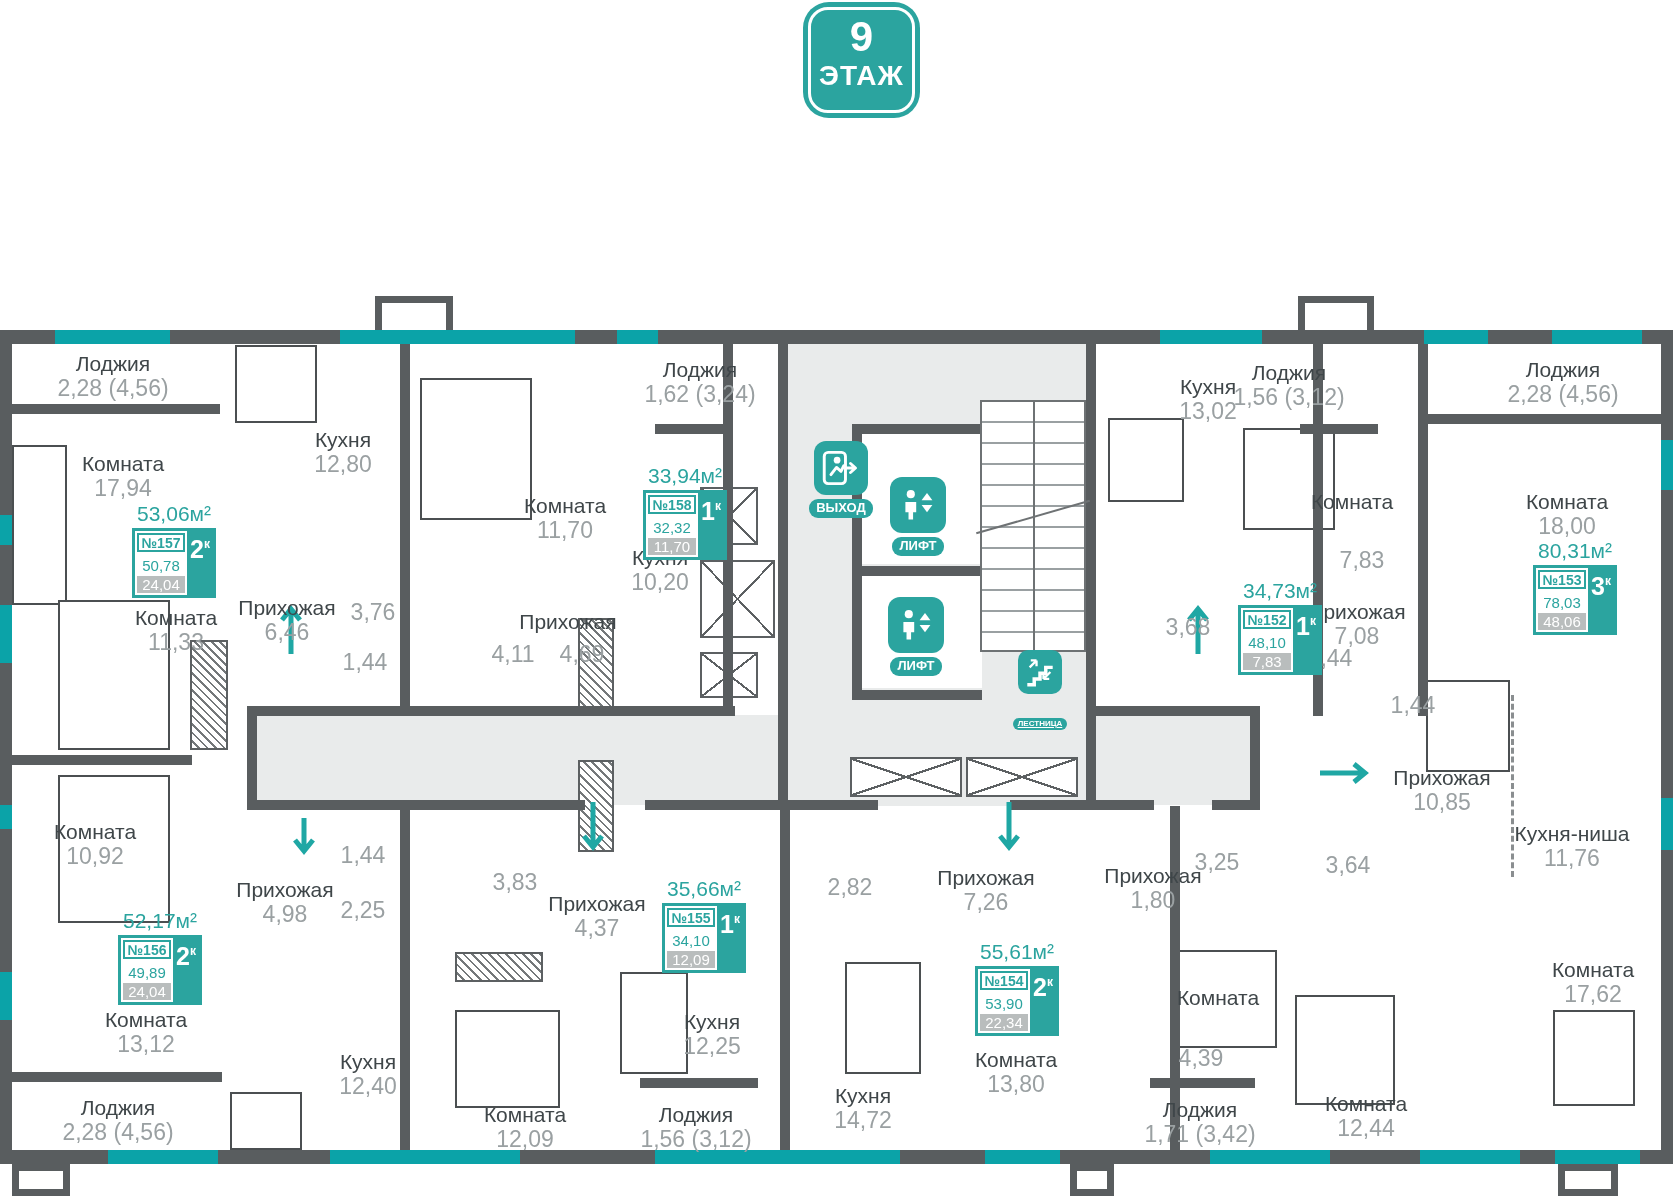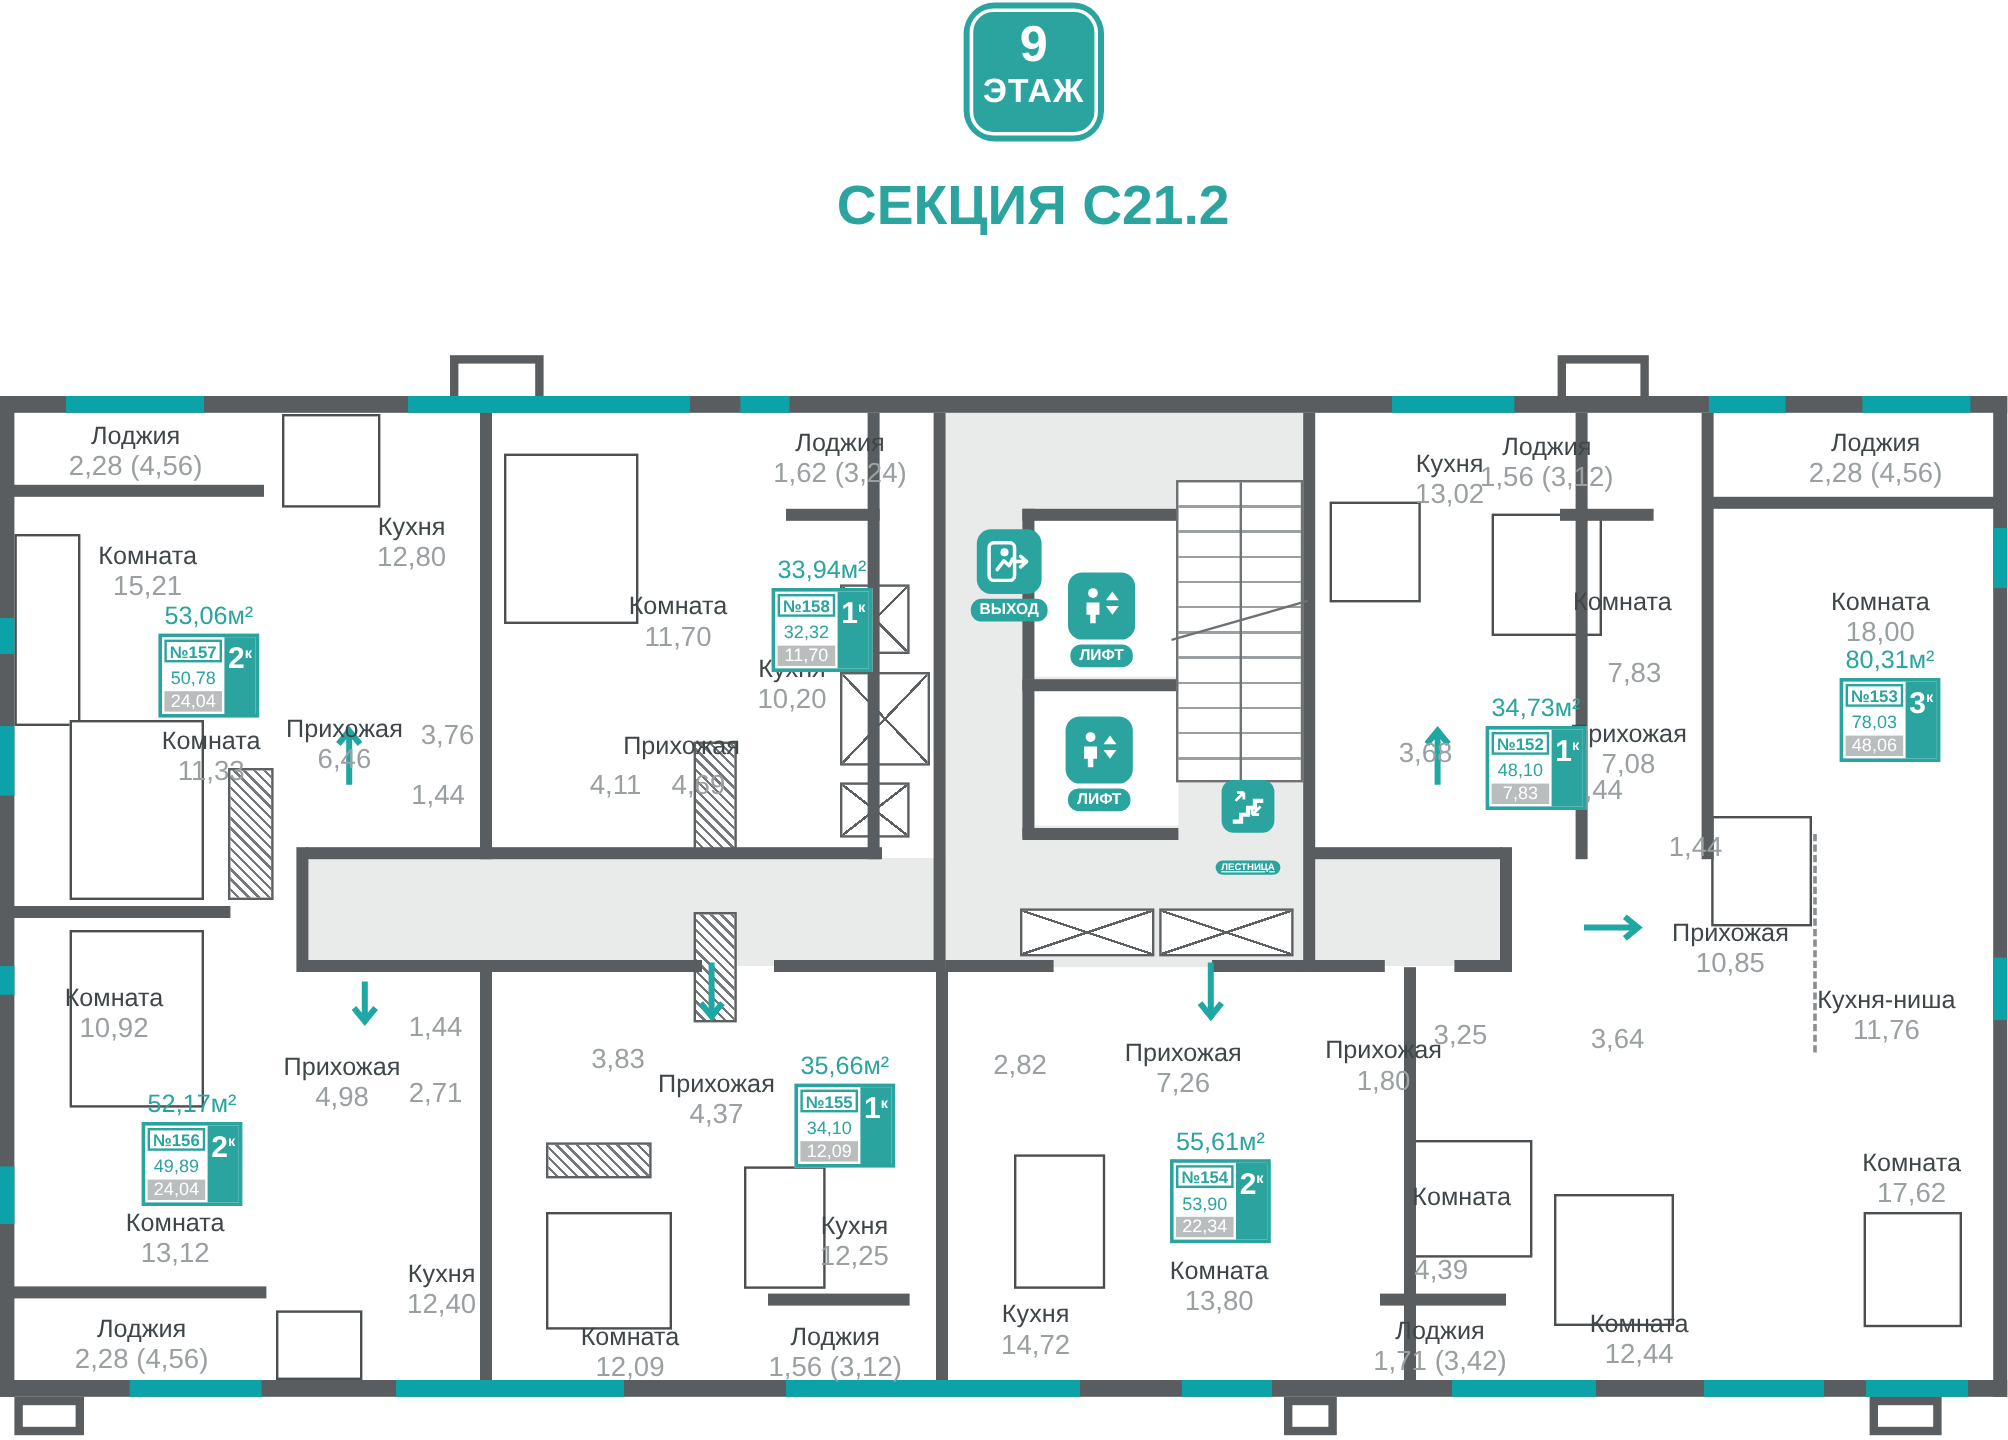--- a/index.html
+++ b/index.html
@@ -70,21 +70,20 @@
 </head>
 <body>
 
 <div id="stage">
 
   <div class="badge">
     <div class="badge-ring"></div>
     <div class="badge-num">9</div>
     <div class="badge-word">ЭТАЖ</div>
   </div>
-  <div class="title">СЕКЦИЯ С21.2</div>
 
   <div id="plan" style="position:absolute;inset:0;">
     <div id="geom">
         <div class="stub" style="left: 375px; top: 296px; width: 78px; height: 42px;"></div>
         <div class="stub" style="left: 1298px; top: 296px; width: 76px; height: 42px;"></div>
         <div class="stub" style="left: 12px; top: 1164px; width: 58px; height: 32px;"></div>
         <div class="stub" style="left: 1070px; top: 1164px; width: 44px; height: 32px;"></div>
         <div class="stub" style="left: 1558px; top: 1164px; width: 60px; height: 32px;"></div>
         <div class="bg" style="left: 255px; top: 715px; width: 995px; height: 90px;"></div>
         <div class="bg" style="left: 788px; top: 344px; width: 306px; height: 462px;"></div>
@@ -256,21 +255,21 @@
     </div>
 
     <div id="labels-layer">
 
     <div class="room-label" style="left: 113px; top: 352px;">
           <div class="nm">Лоджия</div>
           <div class="ar">2,28 (4,56)</div>
         </div>
         <div class="room-label" style="left: 123px; top: 452px;">
           <div class="nm">Комната</div>
-          <div class="ar">15,21</div>
+          <div class="ar">17,94</div>
         </div>
         <div class="room-label" style="left: 343px; top: 428px;">
           <div class="nm">Кухня</div>
           <div class="ar">12,80</div>
         </div>
         <div class="room-label" style="left: 287px; top: 596px;">
           <div class="nm">Прихожая</div>
           <div class="ar">6,46</div>
         </div>
         <div class="room-label" style="left: 373px; top: 600px;">
@@ -416,21 +415,21 @@
         <div class="room-label" style="left: 368px; top: 1050px;">
           <div class="nm">Кухня</div>
           <div class="ar">12,40</div>
         </div>
         <div class="room-label" style="left: 285px; top: 878px;">
           <div class="nm">Прихожая</div>
           <div class="ar">4,98</div>
         </div>
         <div class="room-label" style="left: 363px; top: 898px;">
 
-          <div class="ar">2,71</div>
+          <div class="ar">2,25</div>
         </div>
         <div class="room-label" style="left: 363px; top: 843px;">
 
           <div class="ar">1,44</div>
         </div>
         <div class="room-label" style="left: 515px; top: 870px;">
 
           <div class="ar">3,83</div>
         </div>
         <div class="room-label" style="left: 597px; top: 892px;">

